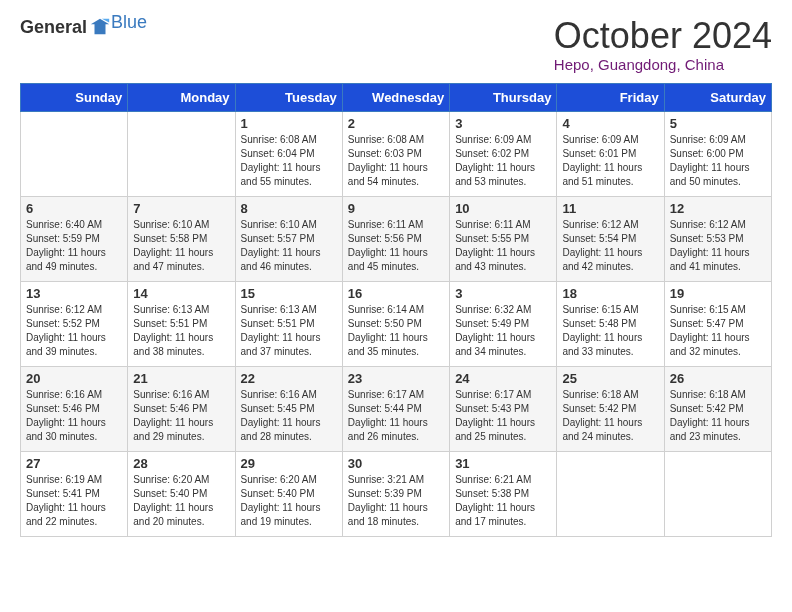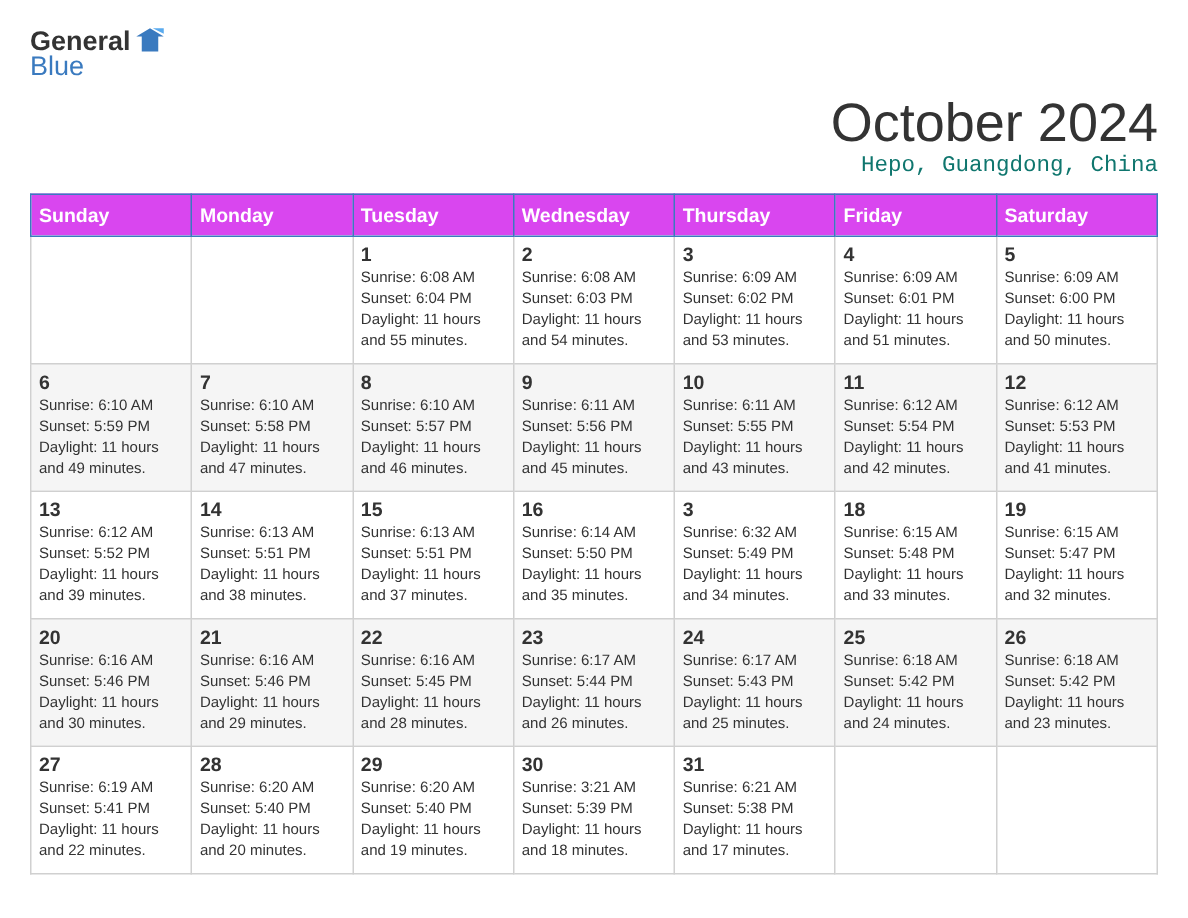--- a/index.html
+++ b/index.html
@@ -30,43 +30,41 @@
       font-size: 18px;
       font-weight: normal;
       color: #3a7abf;
     }
     .logo-icon {
       width: 22px;
       height: 22px;
       margin-left: 2px;
     }
     .title-block {
-      text-align: right;
-      margin-top: 46px;
+      text-align: left;
     }
     .main-title {
       font-size: 36px;
       font-weight: normal;
       color: #333;
       line-height: 1.1;
     }
     .subtitle {
       font-size: 15px;
-      color: #0f766e;
-      font-family: Liberation Mono, monospace;
+      color: #701a75;
     }
     table {
       width: 100%;
       border-collapse: collapse;
       table-layout: fixed;
     }
     th {
-      background-color: #d946ef;
+      background-color: #1d4ed8;
       color: #fff;
-      text-align: left;
+      text-align: right;
       padding: 6px 5px;
       font-size: 13px;
       font-weight: bold;
       border: 1px solid #3a7abf;
     }
     td {
       vertical-align: top;
       border: 1px solid #d0d0d0;
       padding: 4px 5px;
       font-size: 11px;
@@ -93,21 +91,21 @@
     }
     .empty-cell {
       background: #f9f9f9;
     }
   </style>
 </head>
 <body>
 
 <div class="header">
   <div class="logo">
-    <div style="display:flex;flex-direction:column;align-items:center;">
+    <div style="display:flex;flex-direction:row;align-items:center;">
       <div style="display:flex;align-items:center;">
         <span class="logo-text-general">General</span>
         <svg class="logo-icon" viewBox="0 0 24 24">
           <polygon points="12,3 22,9 18,9 18,20 6,20 6,9 2,9" fill="#3a7abf"></polygon>
           <polygon points="14,3 22,7 22,3" fill="#5aabef"></polygon>
         </svg>
       </div>
       <span class="logo-text-blue" style="align-self:flex-start;margin-top:-4px;">Blue</span>
     </div>
   </div>
@@ -160,21 +158,21 @@
         <td>
           <span class="day-num">5</span>
           <div class="day-info">Sunrise: 6:09 AM
 Sunset: 6:00 PM
 Daylight: 11 hours and 50 minutes.</div>
         </td>
       </tr>
       <tr class="row-even">
         <td>
           <span class="day-num">6</span>
-          <div class="day-info">Sunrise: 6:10 AM
+          <div class="day-info">Sunrise: 6:40 AM
 Sunset: 5:59 PM
 Daylight: 11 hours and 49 minutes.</div>
         </td>
         <td>
           <span class="day-num">7</span>
           <div class="day-info">Sunrise: 6:10 AM
 Sunset: 5:58 PM
 Daylight: 11 hours and 47 minutes.</div>
         </td>
         <td>

